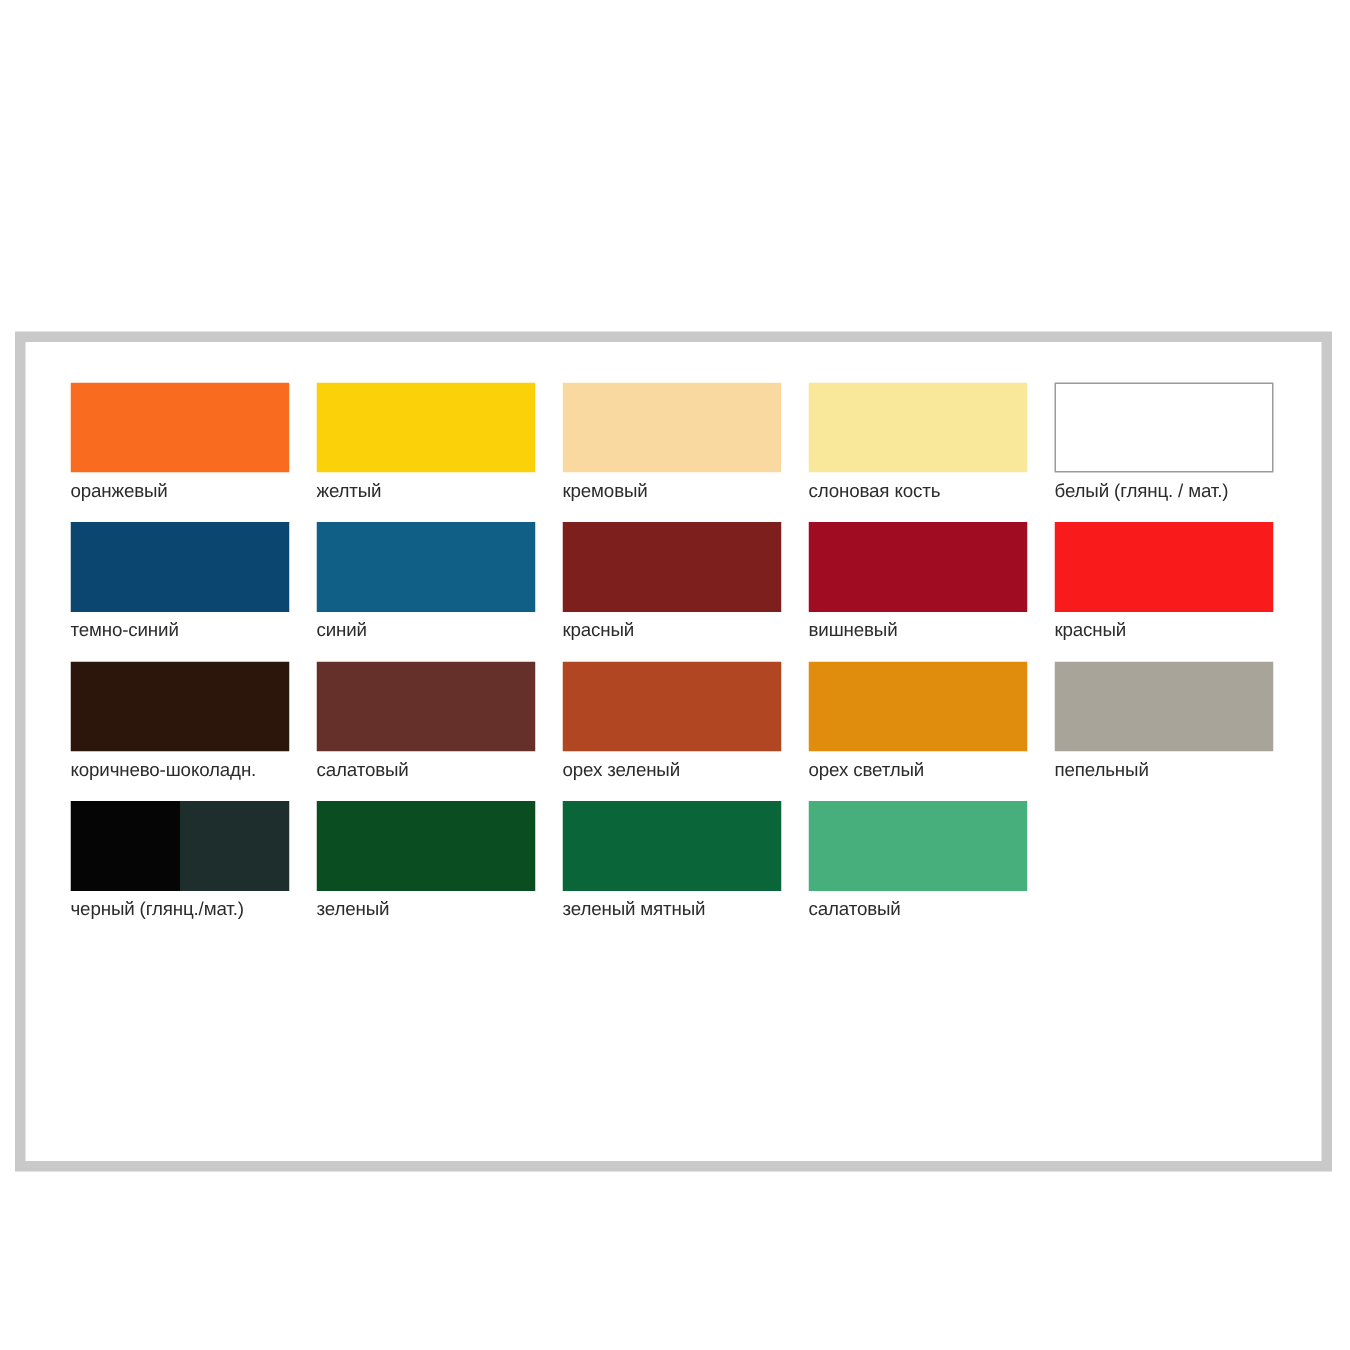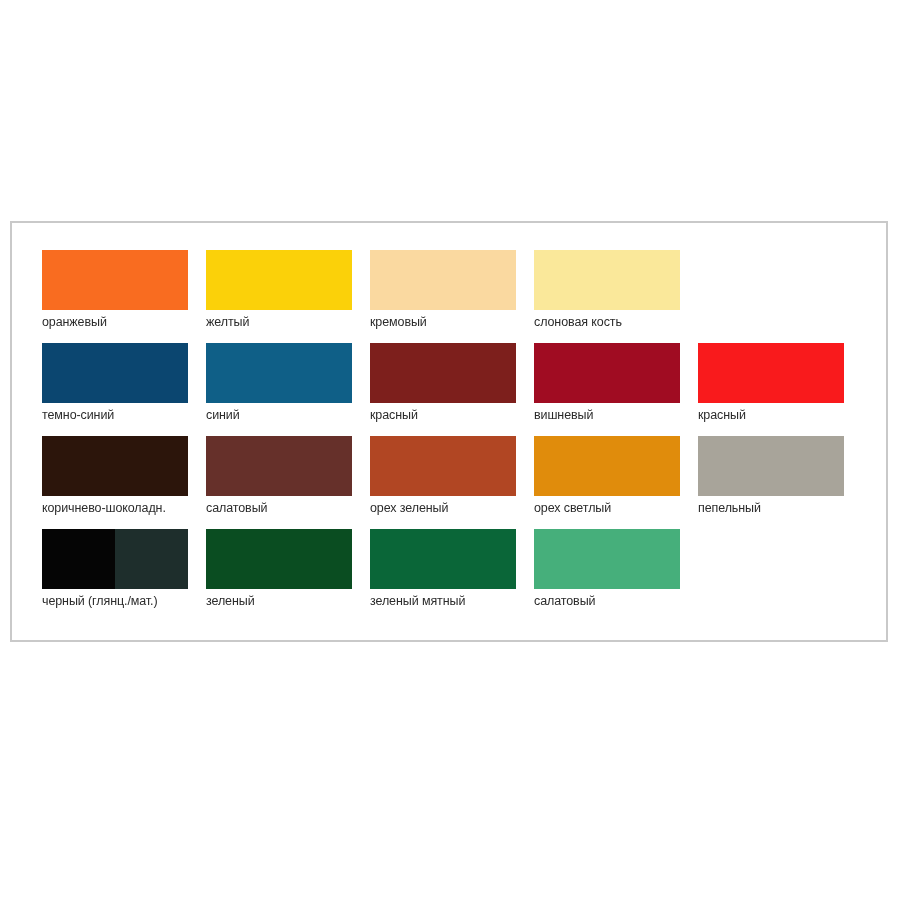--- a/index.html
+++ b/index.html
@@ -13,23 +13,23 @@
     background: #ffffff;
     font-family: "Liberation Sans", "DejaVu Sans", sans-serif;
     overflow: hidden;
   }
 
   #palette-frame {
     position: absolute;
     left: 10px;
     top: 221px;
     width: 878px;
-    height: 421px;
+    height: 560px;
     box-sizing: border-box;
-    border: 2px solid #3b82f6;
+    border: 7px solid #3b82f6;
     background: #ffffff;
   }
 
   .rows {
     position: absolute;
     left: 30px;
     top: 27px;
     width: 820px;
   }
 
@@ -96,20 +96,26 @@
             <div class="chip-part" style="background-color: rgb(250, 217, 160);"></div>
           </div>
           <div class="swatch-label">кремовый</div>
         </div>
         <div class="swatch-cell">
           <div class="swatch-chip">
             <div class="chip-part" style="background-color: rgb(250, 232, 154);"></div>
           </div>
           <div class="swatch-label">слоновая кость</div>
         </div>
+        <div class="swatch-cell">
+          <div class="swatch-chip bordered">
+            <div class="chip-part" style="background-color: rgb(255, 255, 255);"></div>
+          </div>
+          <div class="swatch-label">белый (глянц. / мат.)</div>
+        </div>
       </div>
       <div class="swatch-row">
         <div class="swatch-cell">
           <div class="swatch-chip">
             <div class="chip-part" style="background-color: rgb(11, 70, 112);"></div>
           </div>
           <div class="swatch-label">темно-синий</div>
         </div>
         <div class="swatch-cell">
           <div class="swatch-chip">

